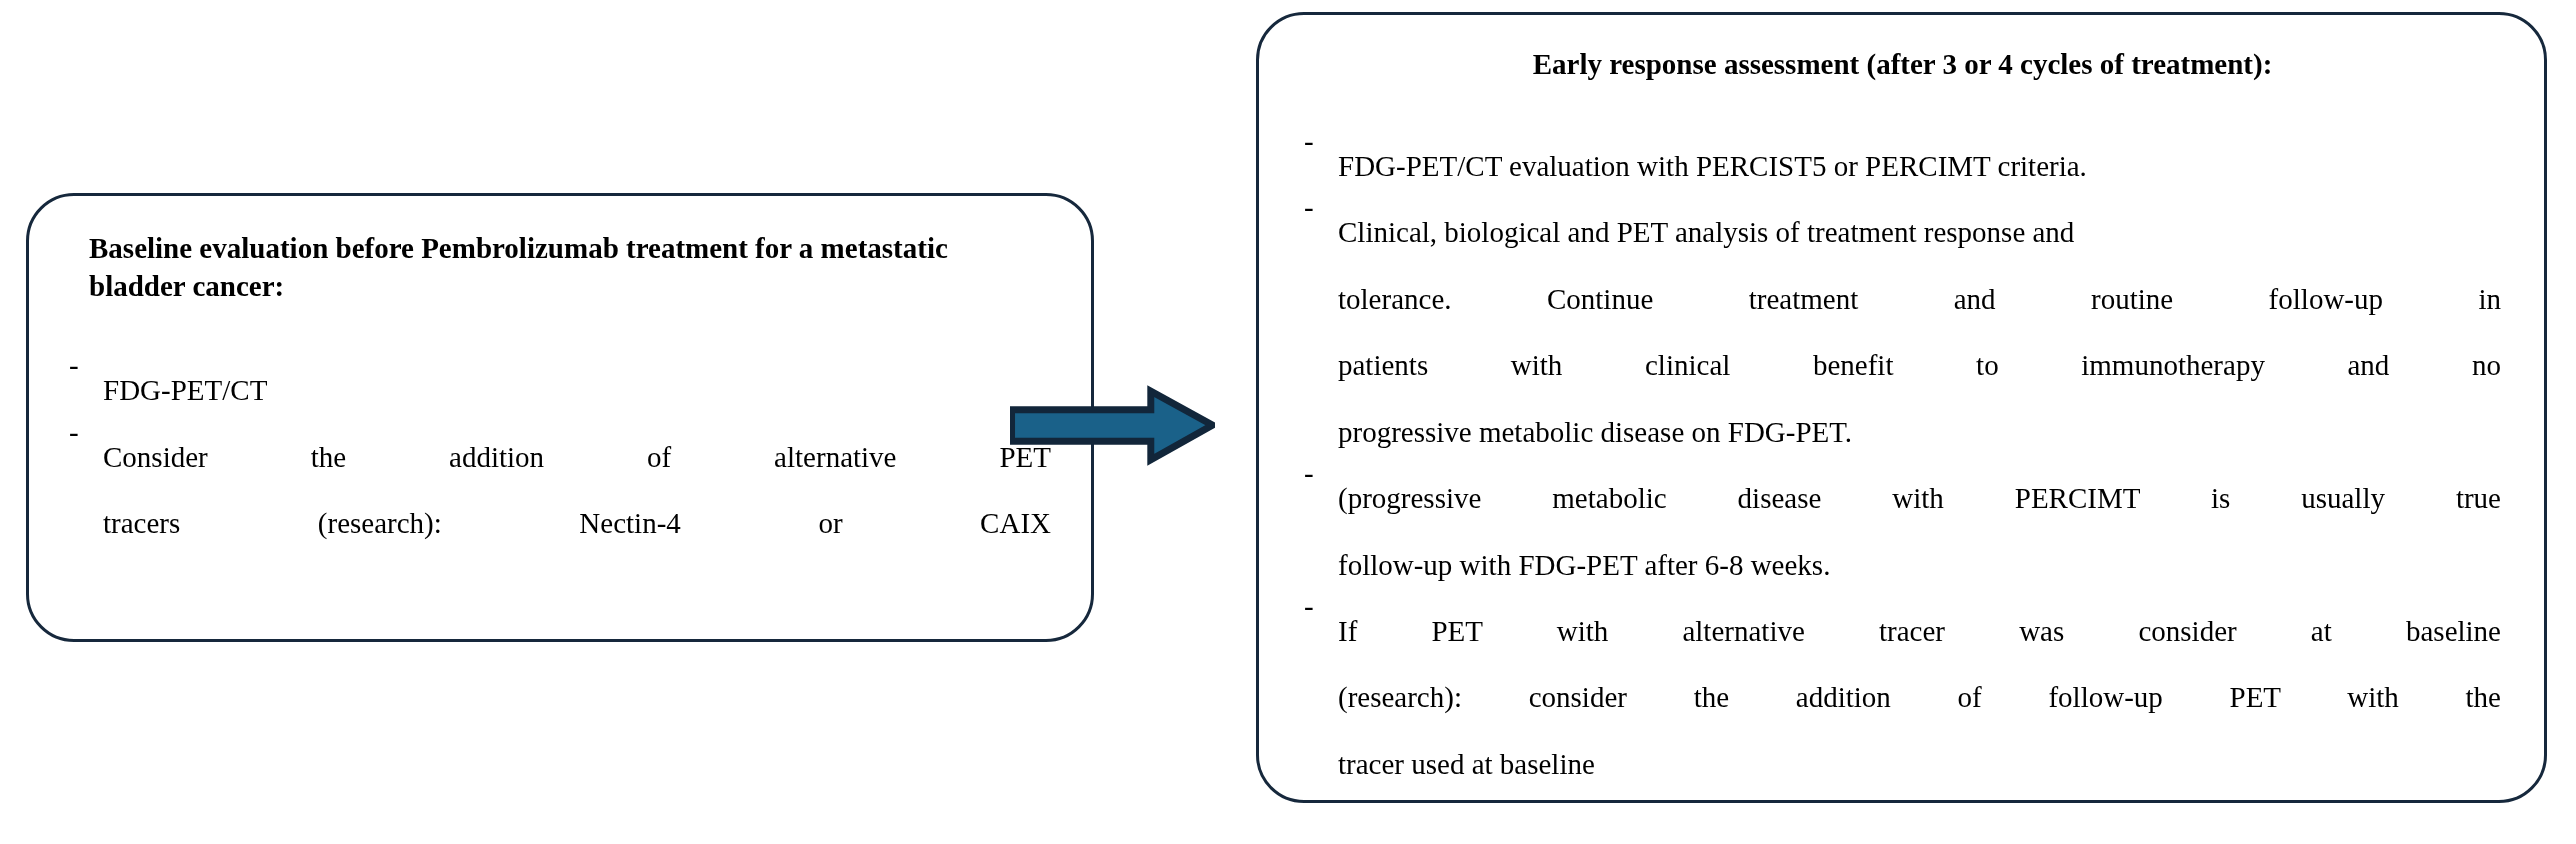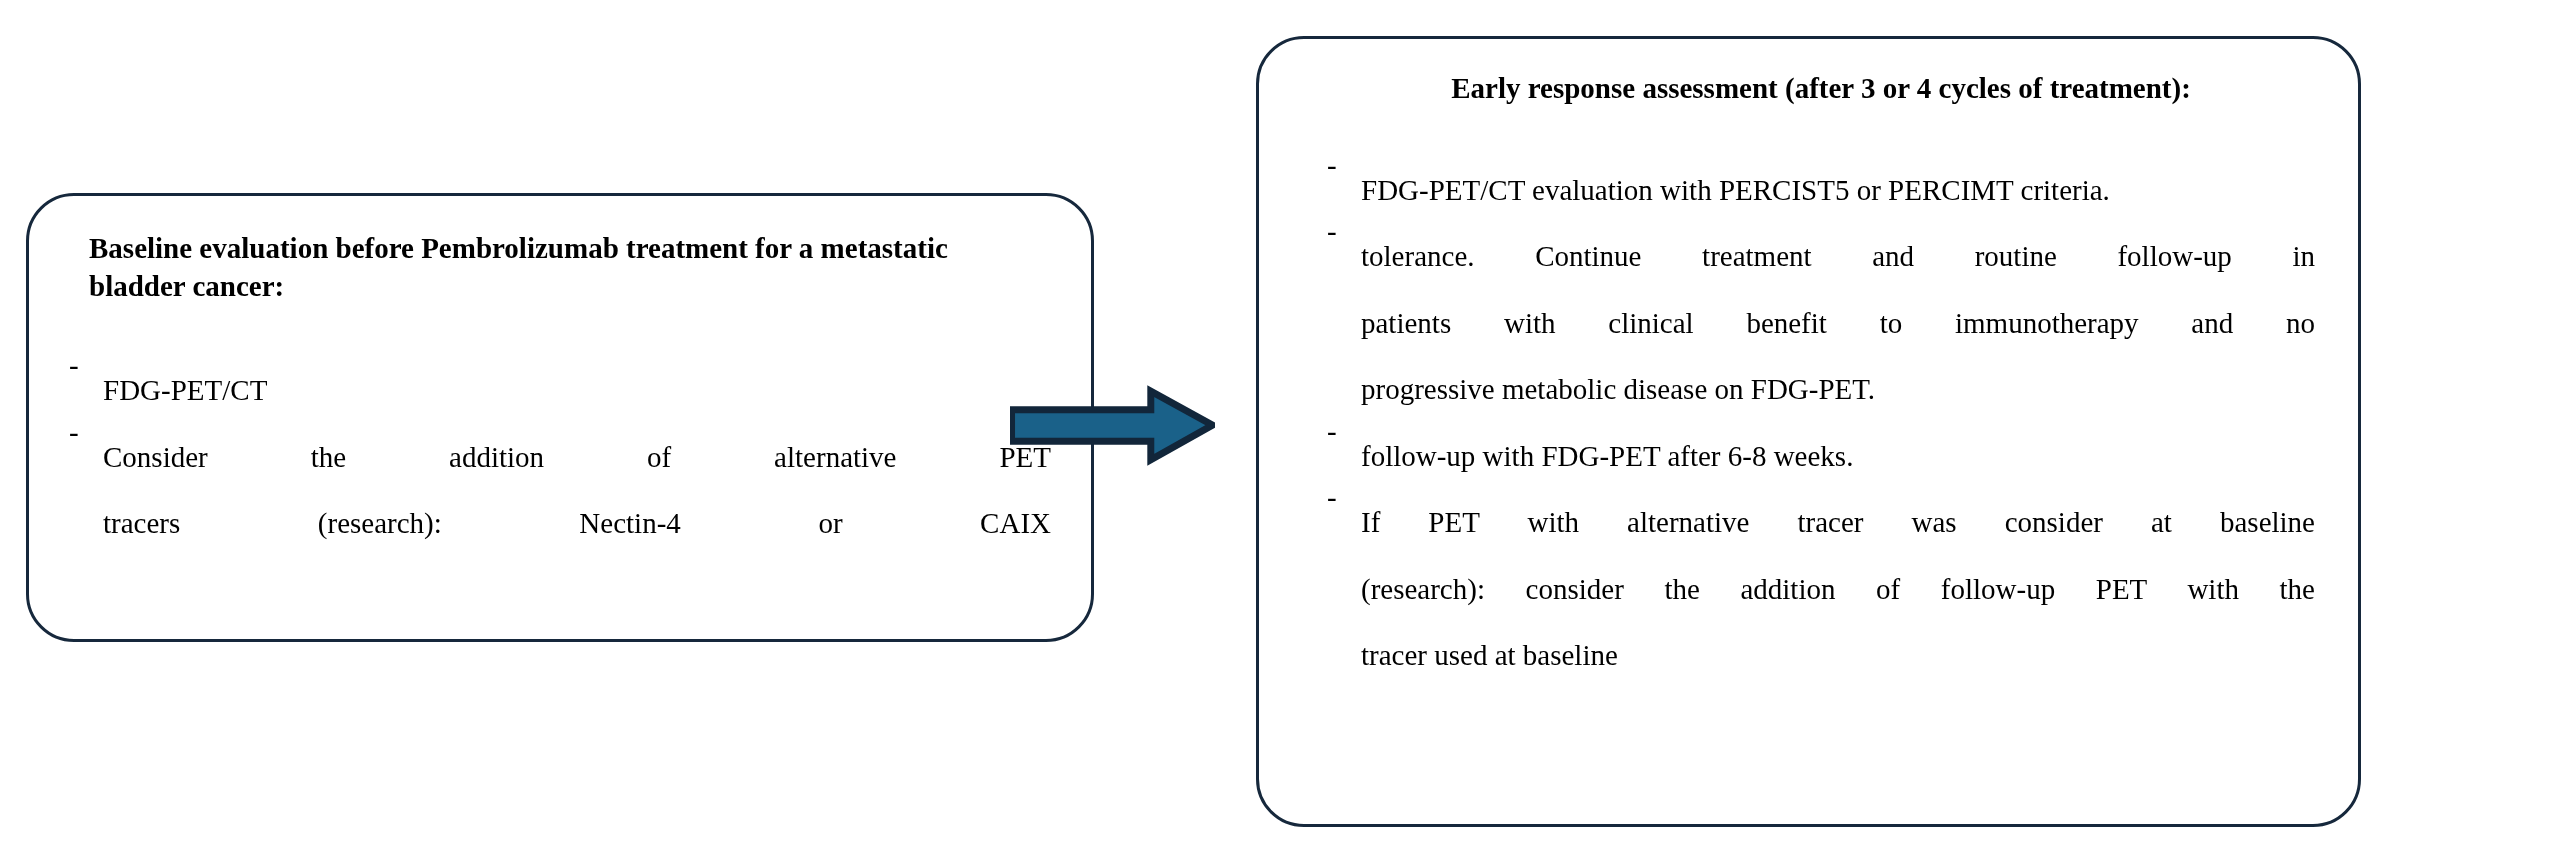--- a/index.html
+++ b/index.html
@@ -33,24 +33,24 @@
   #baseline-box {
     left: 26px;
     top: 193px;
     width: 1068px;
     height: 449px;
     padding: 34px 40px 23px 40px;
   }
 
   #response-box {
     left: 1256px;
-    top: 36px;
-    width: 1105px;
+    top: 12px;
+    width: 1291px;
     height: 791px;
-    padding: 31px 43px 23px 68px;
+    padding: 31px 43px 23px 45px;
   }
 
   .box-heading {
     font-weight: bold;
     font-size: 29px;
     line-height: 1.30;
     margin: 0;
     padding: 0;
   }
 
@@ -161,29 +161,31 @@
       <li class="bullet-item">
         <span class="bullet-dash">-</span>
         <span class="bullet-text">
           <span class="ln last">FDG-PET/CT evaluation with PERCIST5 or PERCIMT criteria.</span>
         </span>
       </li>
 
       <li class="bullet-item">
         <span class="bullet-dash">-</span>
         <span class="bullet-text">
+          <span class="ln last">Clinical, biological and PET analysis of treatment response and</span>
           <span class="ln">tolerance. Continue treatment and routine follow-up in</span>
           <span class="ln">patients with clinical benefit to immunotherapy and no</span>
           <span class="ln last">progressive metabolic disease on FDG-PET.</span>
         </span>
       </li>
 
       <li class="bullet-item">
         <span class="bullet-dash">-</span>
         <span class="bullet-text">
+          <span class="ln">(progressive metabolic disease with PERCIMT is usually true</span>
           <span class="ln last">follow-up with FDG-PET after 6-8 weeks.</span>
         </span>
       </li>
 
       <li class="bullet-item">
         <span class="bullet-dash">-</span>
         <span class="bullet-text">
           <span class="ln">If PET with alternative tracer was consider at baseline</span>
           <span class="ln">(research): consider the addition of follow-up PET with the</span>
           <span class="ln last">tracer used at baseline</span>

